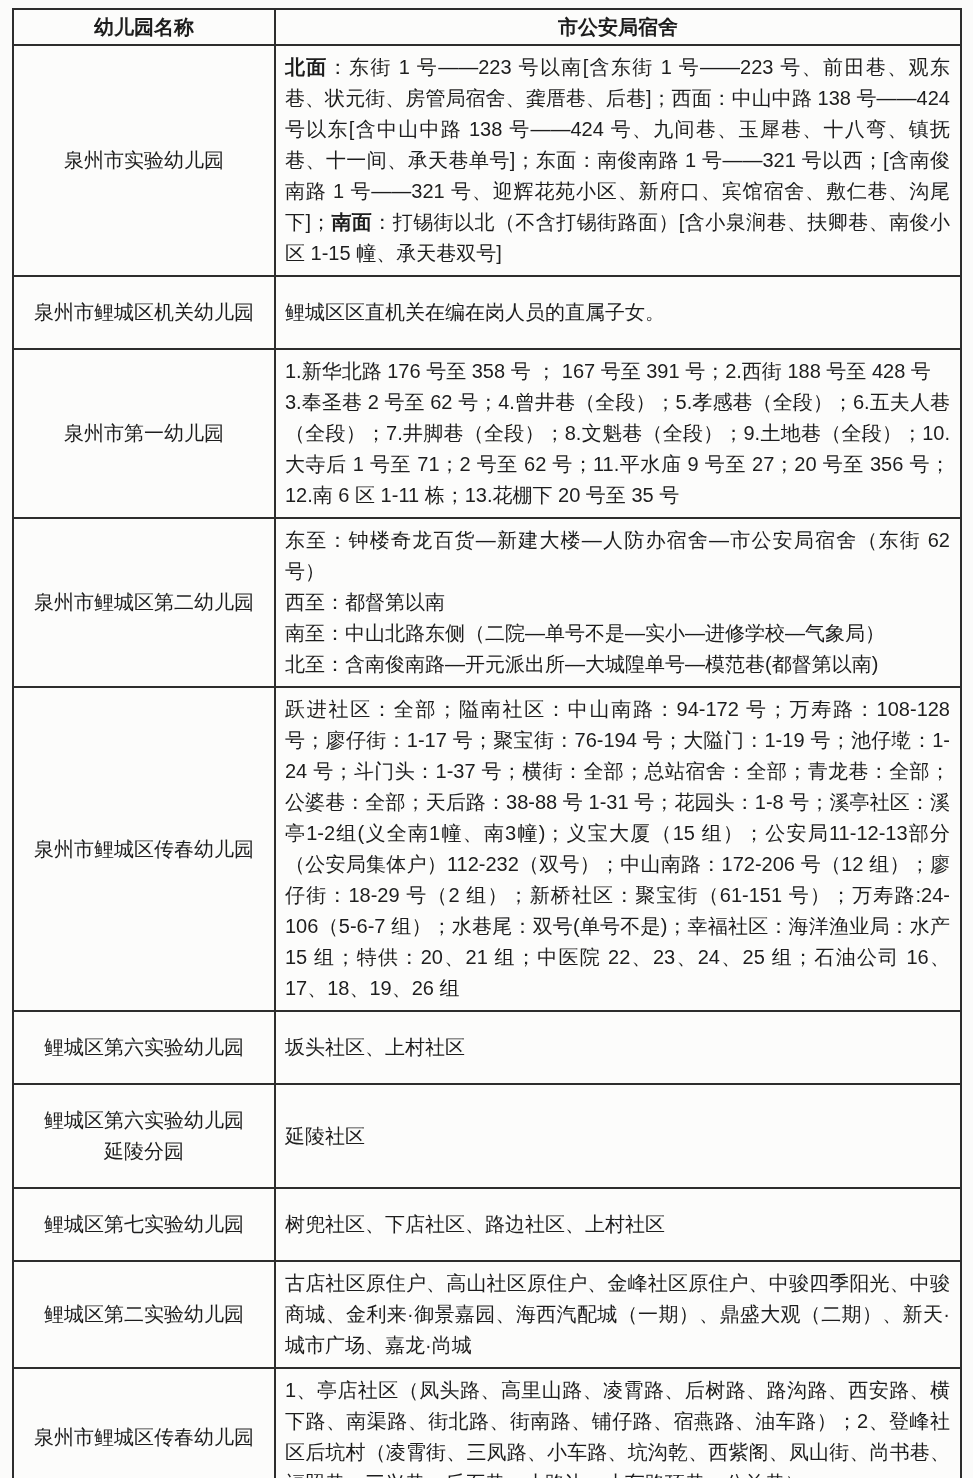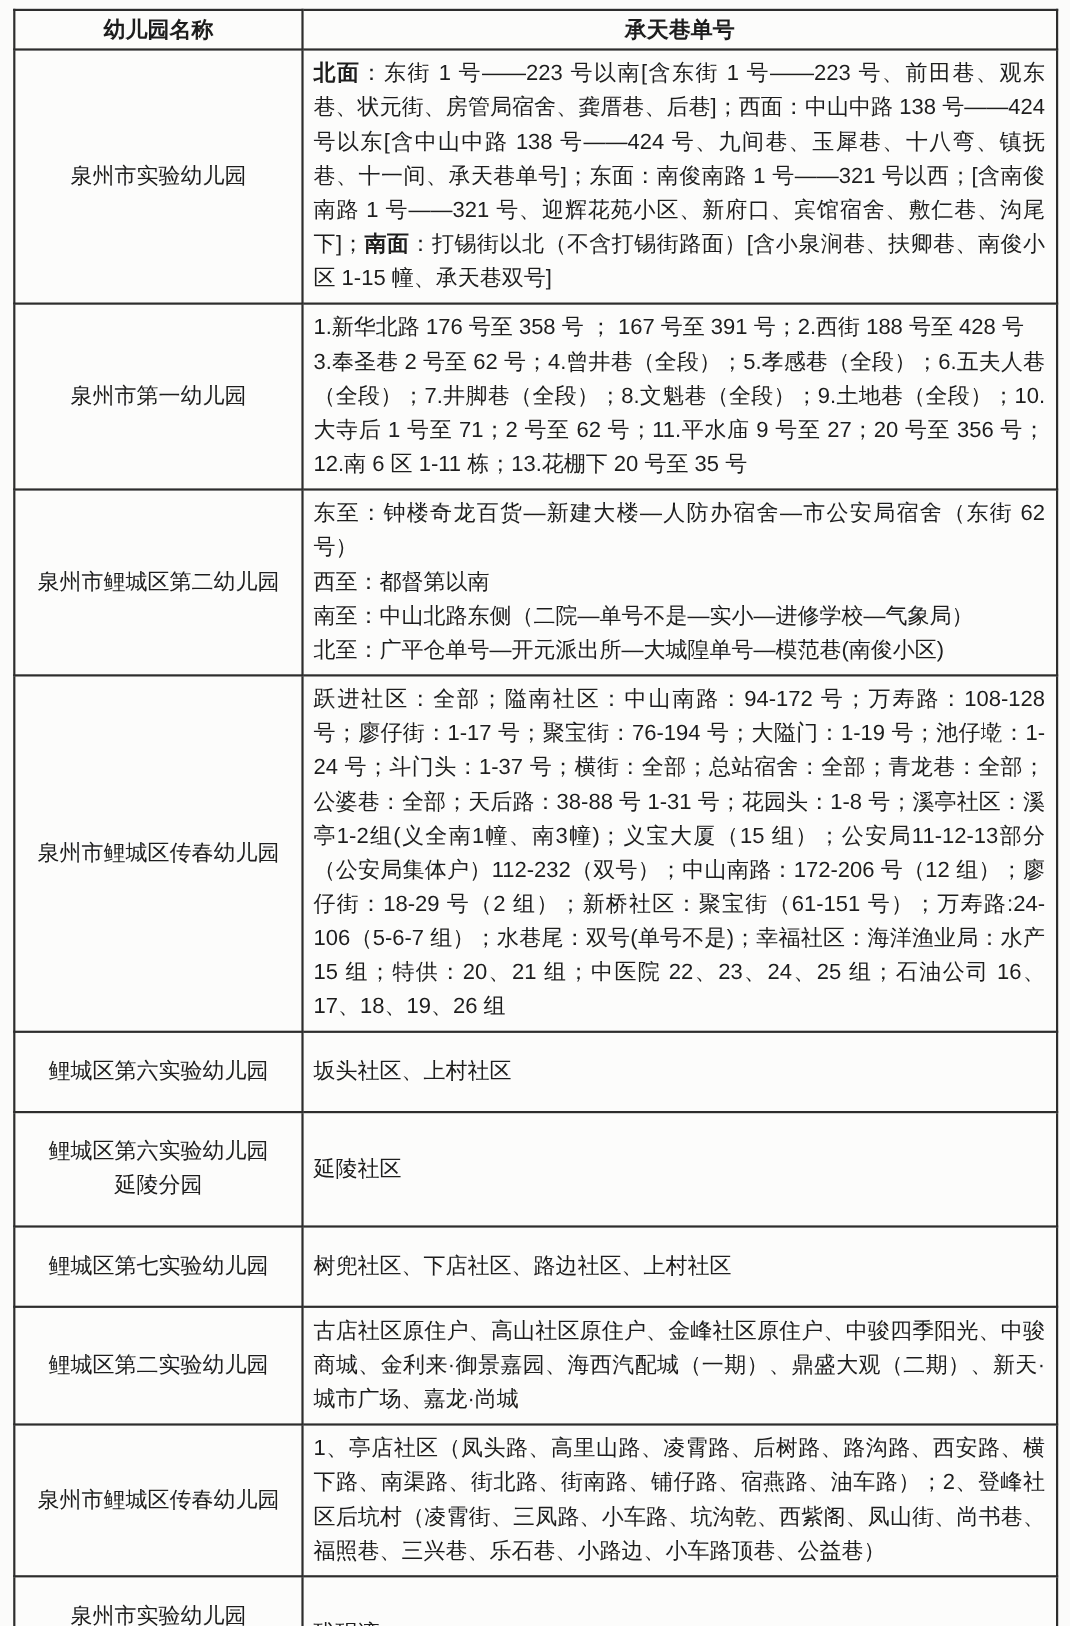--- a/index.html
+++ b/index.html
@@ -60,54 +60,62 @@
 
 <div class="page">
   <table class="svc">
     <colgroup>
       <col style="width:262px">
       <col style="width:686px">
     </colgroup>
     <thead>
       <tr class="rh-hdr">
         <th>幼儿园名称</th>
-        <th>承天巷单号</th>
+        <th>市公安局宿舍</th>
       </tr>
     </thead>
     <tbody>
 
       <tr>
         <td class="name-cell">
           <div>泉州市实验幼儿园</div>
         </td>
         <td class="scope-cell">
           <p><span class="b">北面</span><span>：东街 1 号——223 号以南[含东街 1 号——223 号、前田巷、观东巷、状元街、房管局宿舍、龚厝巷、后巷]；西面：中山中路 138 号——424 号以东[含中山中路 138 号——424 号、九间巷、玉犀巷、十八弯、镇抚巷、十一间、承天巷单号]；东面：南俊南路 1 号——321 号以西；[含南俊南路 1 号——321 号、迎辉花苑小区、新府口、宾馆宿舍、敷仁巷、沟尾下]；</span><span class="b">南面</span><span>：打锡街以北（不含打锡街路面）[含小泉涧巷、扶卿巷、南俊小区 1-15 幢、承天巷双号]</span></p>
         </td>
       </tr>
 
+      <tr class="rh-r2">
+        <td class="name-cell">
+          <div>泉州市鲤城区机关幼儿园</div>
+        </td>
+        <td class="scope-cell">
+          <p>鲤城区区直机关在编在岗人员的直属子女。</p>
+        </td>
+      </tr>
 
       <tr>
         <td class="name-cell">
           <div>泉州市第一幼儿园</div>
         </td>
         <td class="scope-cell">
           <p>1.新华北路 176 号至 358 号 ；  167 号至 391 号；2.西街 188 号至 428 号</p>
           <p>3.奉圣巷 2 号至 62 号；4.曾井巷（全段）；5.孝感巷（全段）；6.五夫人巷（全段）；7.井脚巷（全段）；8.文魁巷（全段）；9.土地巷（全段）；10.大寺后 1 号至 71；2 号至 62 号；11.平水庙 9 号至 27；20 号至 356 号；12.南 6 区 1-11 栋；13.花棚下 20 号至 35 号</p>
         </td>
       </tr>
 
       <tr>
         <td class="name-cell">
           <div>泉州市鲤城区第二幼儿园</div>
         </td>
         <td class="scope-cell">
           <p>东至：钟楼奇龙百货—新建大楼—人防办宿舍—市公安局宿舍（东街 62 号）</p>
           <p>西至：都督第以南</p>
           <p>南至：中山北路东侧（二院—单号不是—实小—进修学校—气象局）</p>
-          <p>北至：广平仓单号—开元派出所—大城隍单号—模范巷(南俊小区)</p>
+          <p>北至：含南俊南路—开元派出所—大城隍单号—模范巷(都督第以南)</p>
         </td>
       </tr>
 
       <tr>
         <td class="name-cell">
           <div>泉州市鲤城区传春幼儿园</div>
         </td>
         <td class="scope-cell">
           <p>跃进社区：全部；隘南社区：中山南路：94-172 号；万寿路：108-128 号；廖仔街：1-17 号；聚宝街：76-194 号；大隘门：1-19 号；池仔墘：1-24 号；斗门头：1-37 号；横街：全部；总站宿舍：全部；青龙巷：全部；公婆巷：全部；天后路：38-88 号 1-31 号；花园头：1-8 号；溪亭社区：溪亭1-2组(义全南1幢、南3幢)；义宝大厦（15 组）；公安局11-12-13部分（公安局集体户）112-232（双号）；中山南路：172-206 号（12 组）；廖仔街：18-29 号（2 组）；新桥社区：聚宝街（61-151 号）；万寿路:24-106（5-6-7 组）；水巷尾：双号(单号不是)；幸福社区：海洋渔业局：水产 15 组；特供：20、21 组；中医院 22、23、24、25 组；石油公司 16、17、18、19、26 组</p>
         </td>

